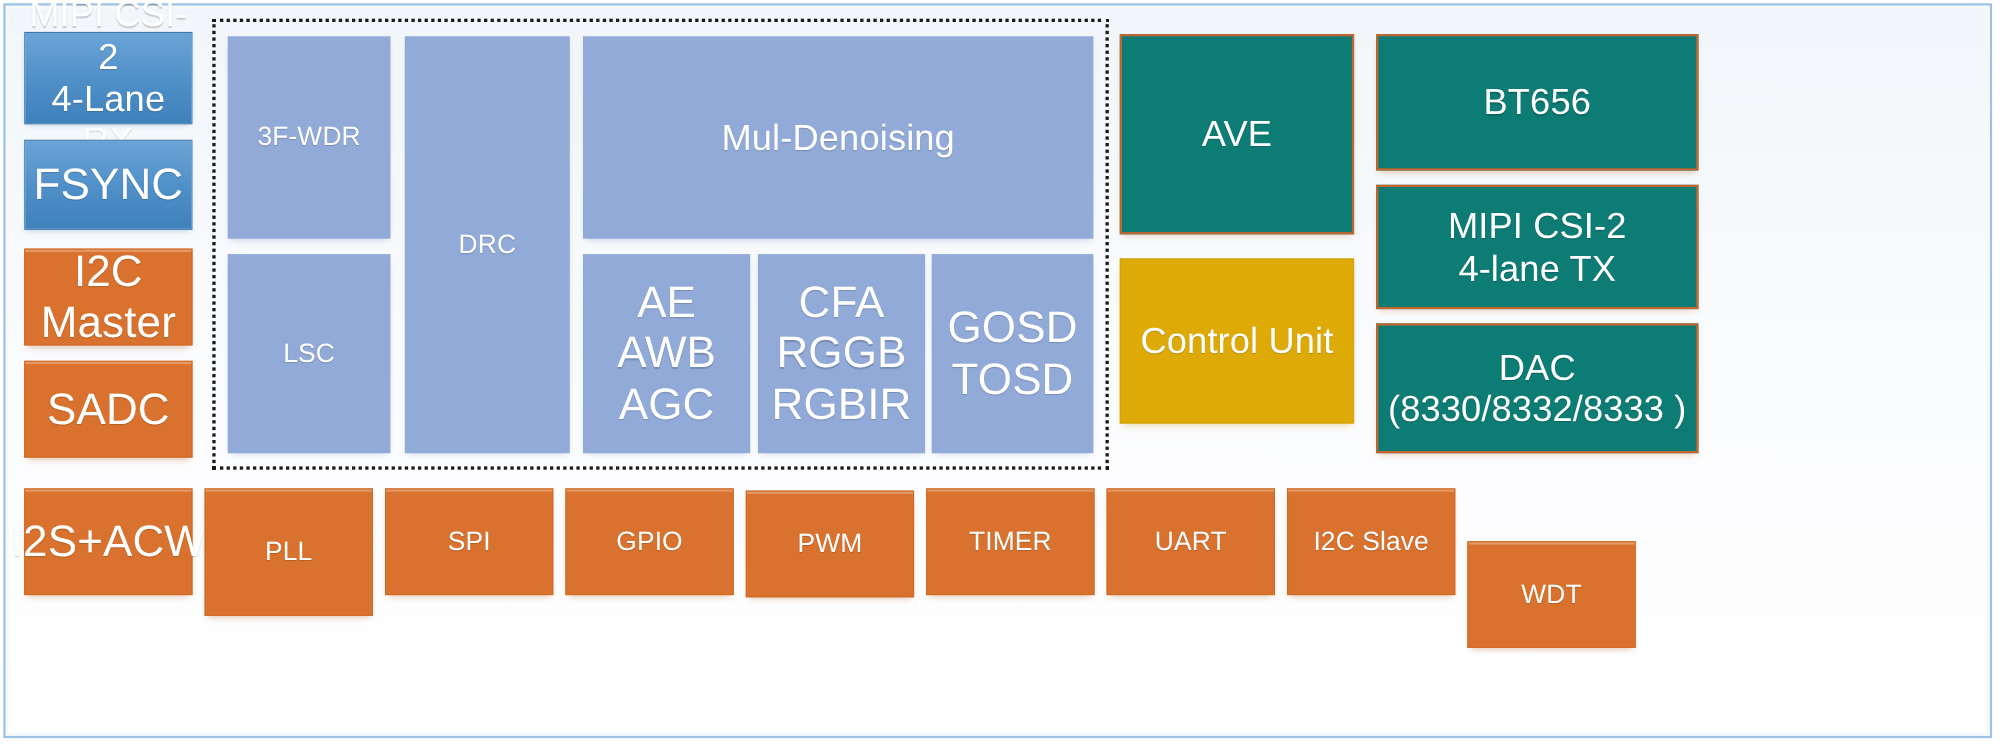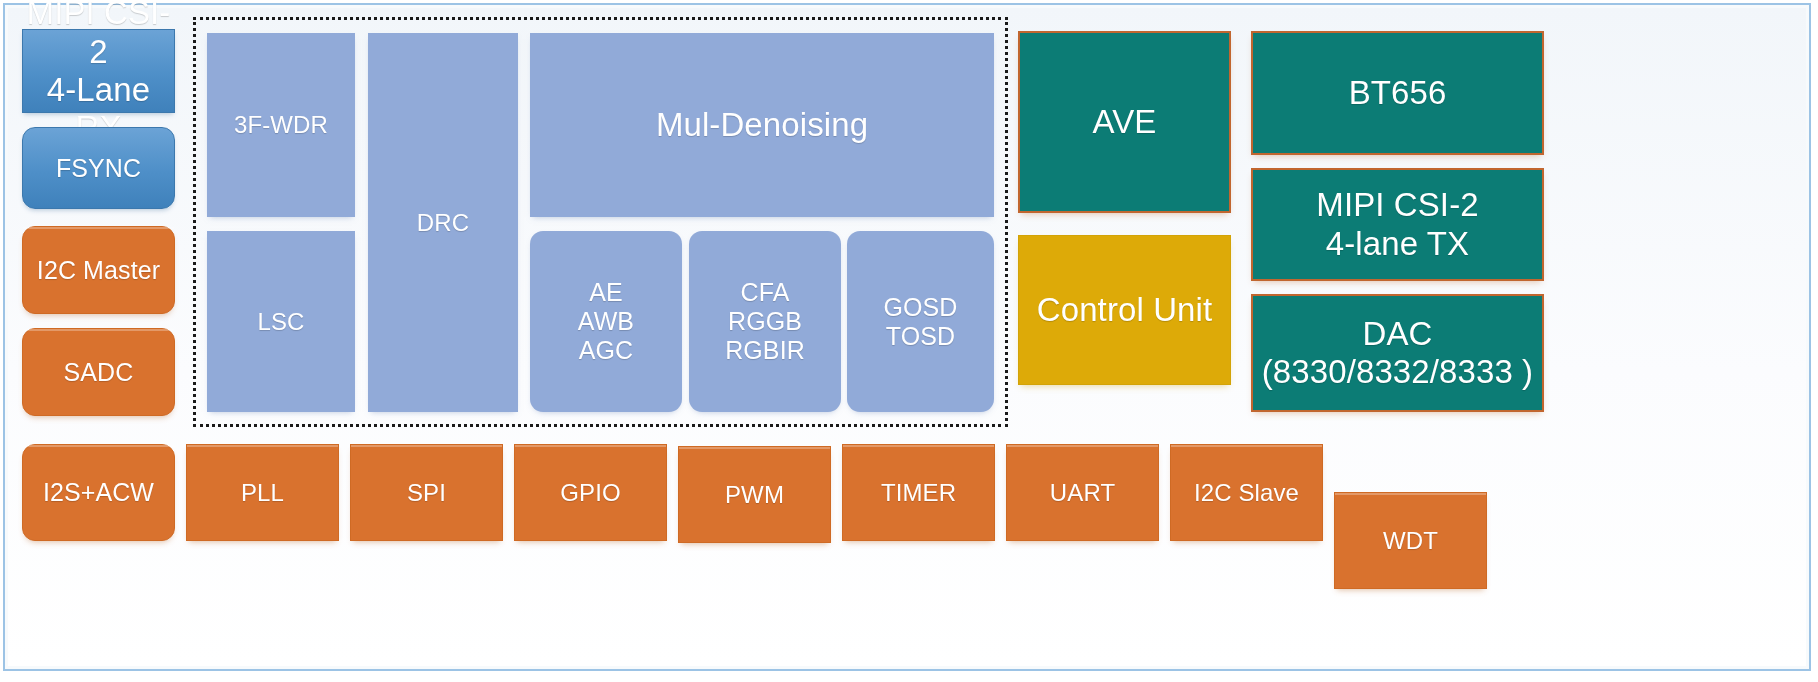--- a/index.html
+++ b/index.html
@@ -80,21 +80,21 @@
 
   
   #isp-container{
     position:absolute;
     border:3px dotted #1a1a1a;
     background:transparent;
     box-sizing:border-box;
   }
 
   .f28{font-size:33px;}
-  .f30{font-size:25px;border-radius:13px;}
+  .f30{font-size:40px;}
   .f31{font-size:24px;}
   .f33{font-size:33px;}
 </style>
 </head>
 <body>
 
 <div id="canvas">
 
   <div id="outer-frame"></div>
   <div id="inner-panel"></div>
@@ -136,21 +136,21 @@
   <div class="blk teal f33" style="left:1251px; top:31px;  width:293px; height:124px;">BT656</div>
 
   <div class="blk teal f28" style="left:1251px; top:168px; width:293px; height:113px;">MIPI CSI-2
 4-lane TX</div>
 
   <div class="blk teal f28" style="left:1251px; top:294px; width:293px; height:118px;">DAC
 (8330/8332/8333 )</div>
 
   <div class="blk orange f30" style="left:22px;   top:444px; width:153px; height:97px;">I2S+ACW</div>
 
-  <div class="blk orange f31" style="left:186px;  top:444px; width:153px; height:97px;">PLL</div>
+  <div class="blk orange f31" style="left:186px;  top:444px; width:153px; height:116px;">PLL</div>
 
   <div class="blk orange f31" style="left:350px;  top:444px; width:153px; height:97px;">SPI</div>
 
   <div class="blk orange f31" style="left:514px;  top:444px; width:153px; height:97px;">GPIO</div>
 
   <div class="blk orange f31" style="left:678px;  top:446px; width:153px; height:97px;">PWM</div>
 
   <div class="blk orange f31" style="left:842px;  top:444px; width:153px; height:97px;">TIMER</div>
 
   <div class="blk orange f31" style="left:1006px; top:444px; width:153px; height:97px;">UART</div>

